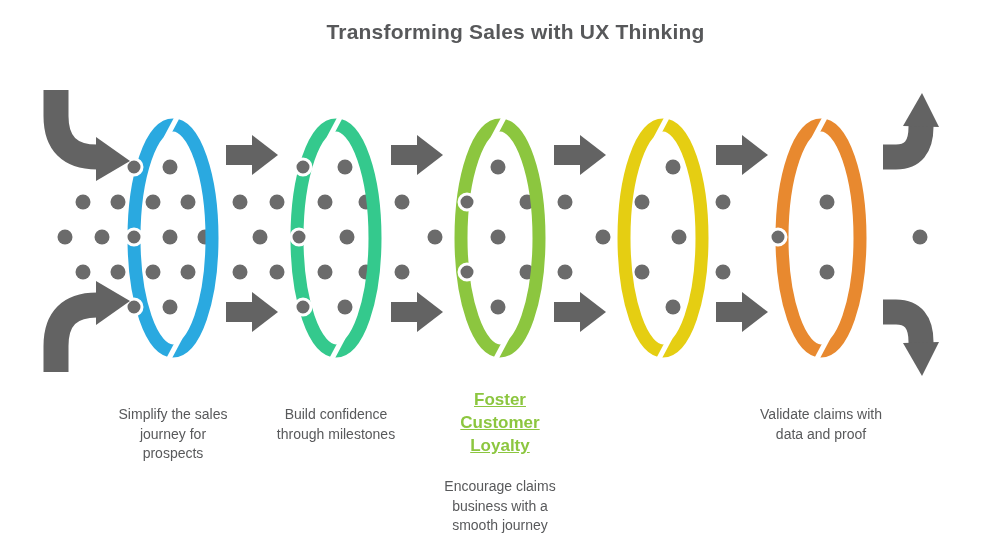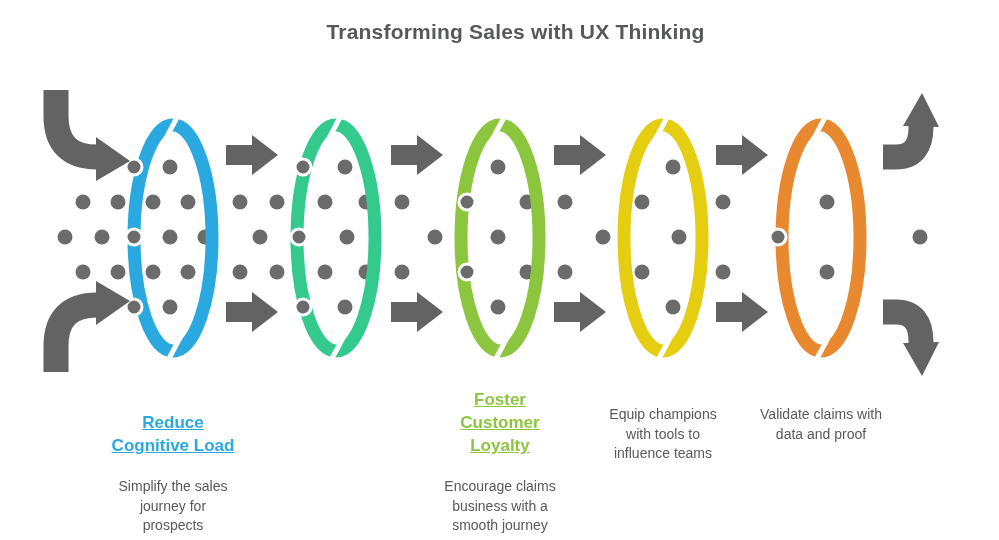--- a/index.html
+++ b/index.html
@@ -175,40 +175,37 @@
         <polygon points="903,126 922,93 939,127" fill="#636363"></polygon>
       </g>
       <g>
         <path d="M883,312 L896,312 Q921,312 921,342 L921,345" fill="none" stroke="#636363" stroke-width="25"></path>
         <polygon points="903,343 922,376 939,342" fill="#636363"></polygon>
       </g>
     </svg>
 
   <div>
     <div class="stage-col" style="left: 88px;">
-      <div class="stage-title" style="color: rgb(41, 169, 225);">Reduce
-Cognitive Load</div>
       <div class="stage-desc">Simplify the sales
 journey for
 prospects</div>
     </div>
     <div class="stage-col" style="left: 251px;">
+      <div class="stage-desc">Build confidence
+through milestones</div>
     </div>
     <div class="stage-col" style="left: 415px;">
       <div class="stage-title" style="color: rgb(140, 198, 63);">Foster
 Customer
 Loyalty</div>
       <div class="stage-desc">Encourage claims
 business with a
 smooth journey</div>
     </div>
     <div class="stage-col" style="left: 578px;">
-      <div class="stage-desc">Equip champions
-with tools to
-influence teams</div>
     </div>
     <div class="stage-col" style="left: 736px;">
       <div class="stage-desc">Validate claims with
 data and proof</div>
     </div>
   </div>
 
 </div>
 
 </body></html>

